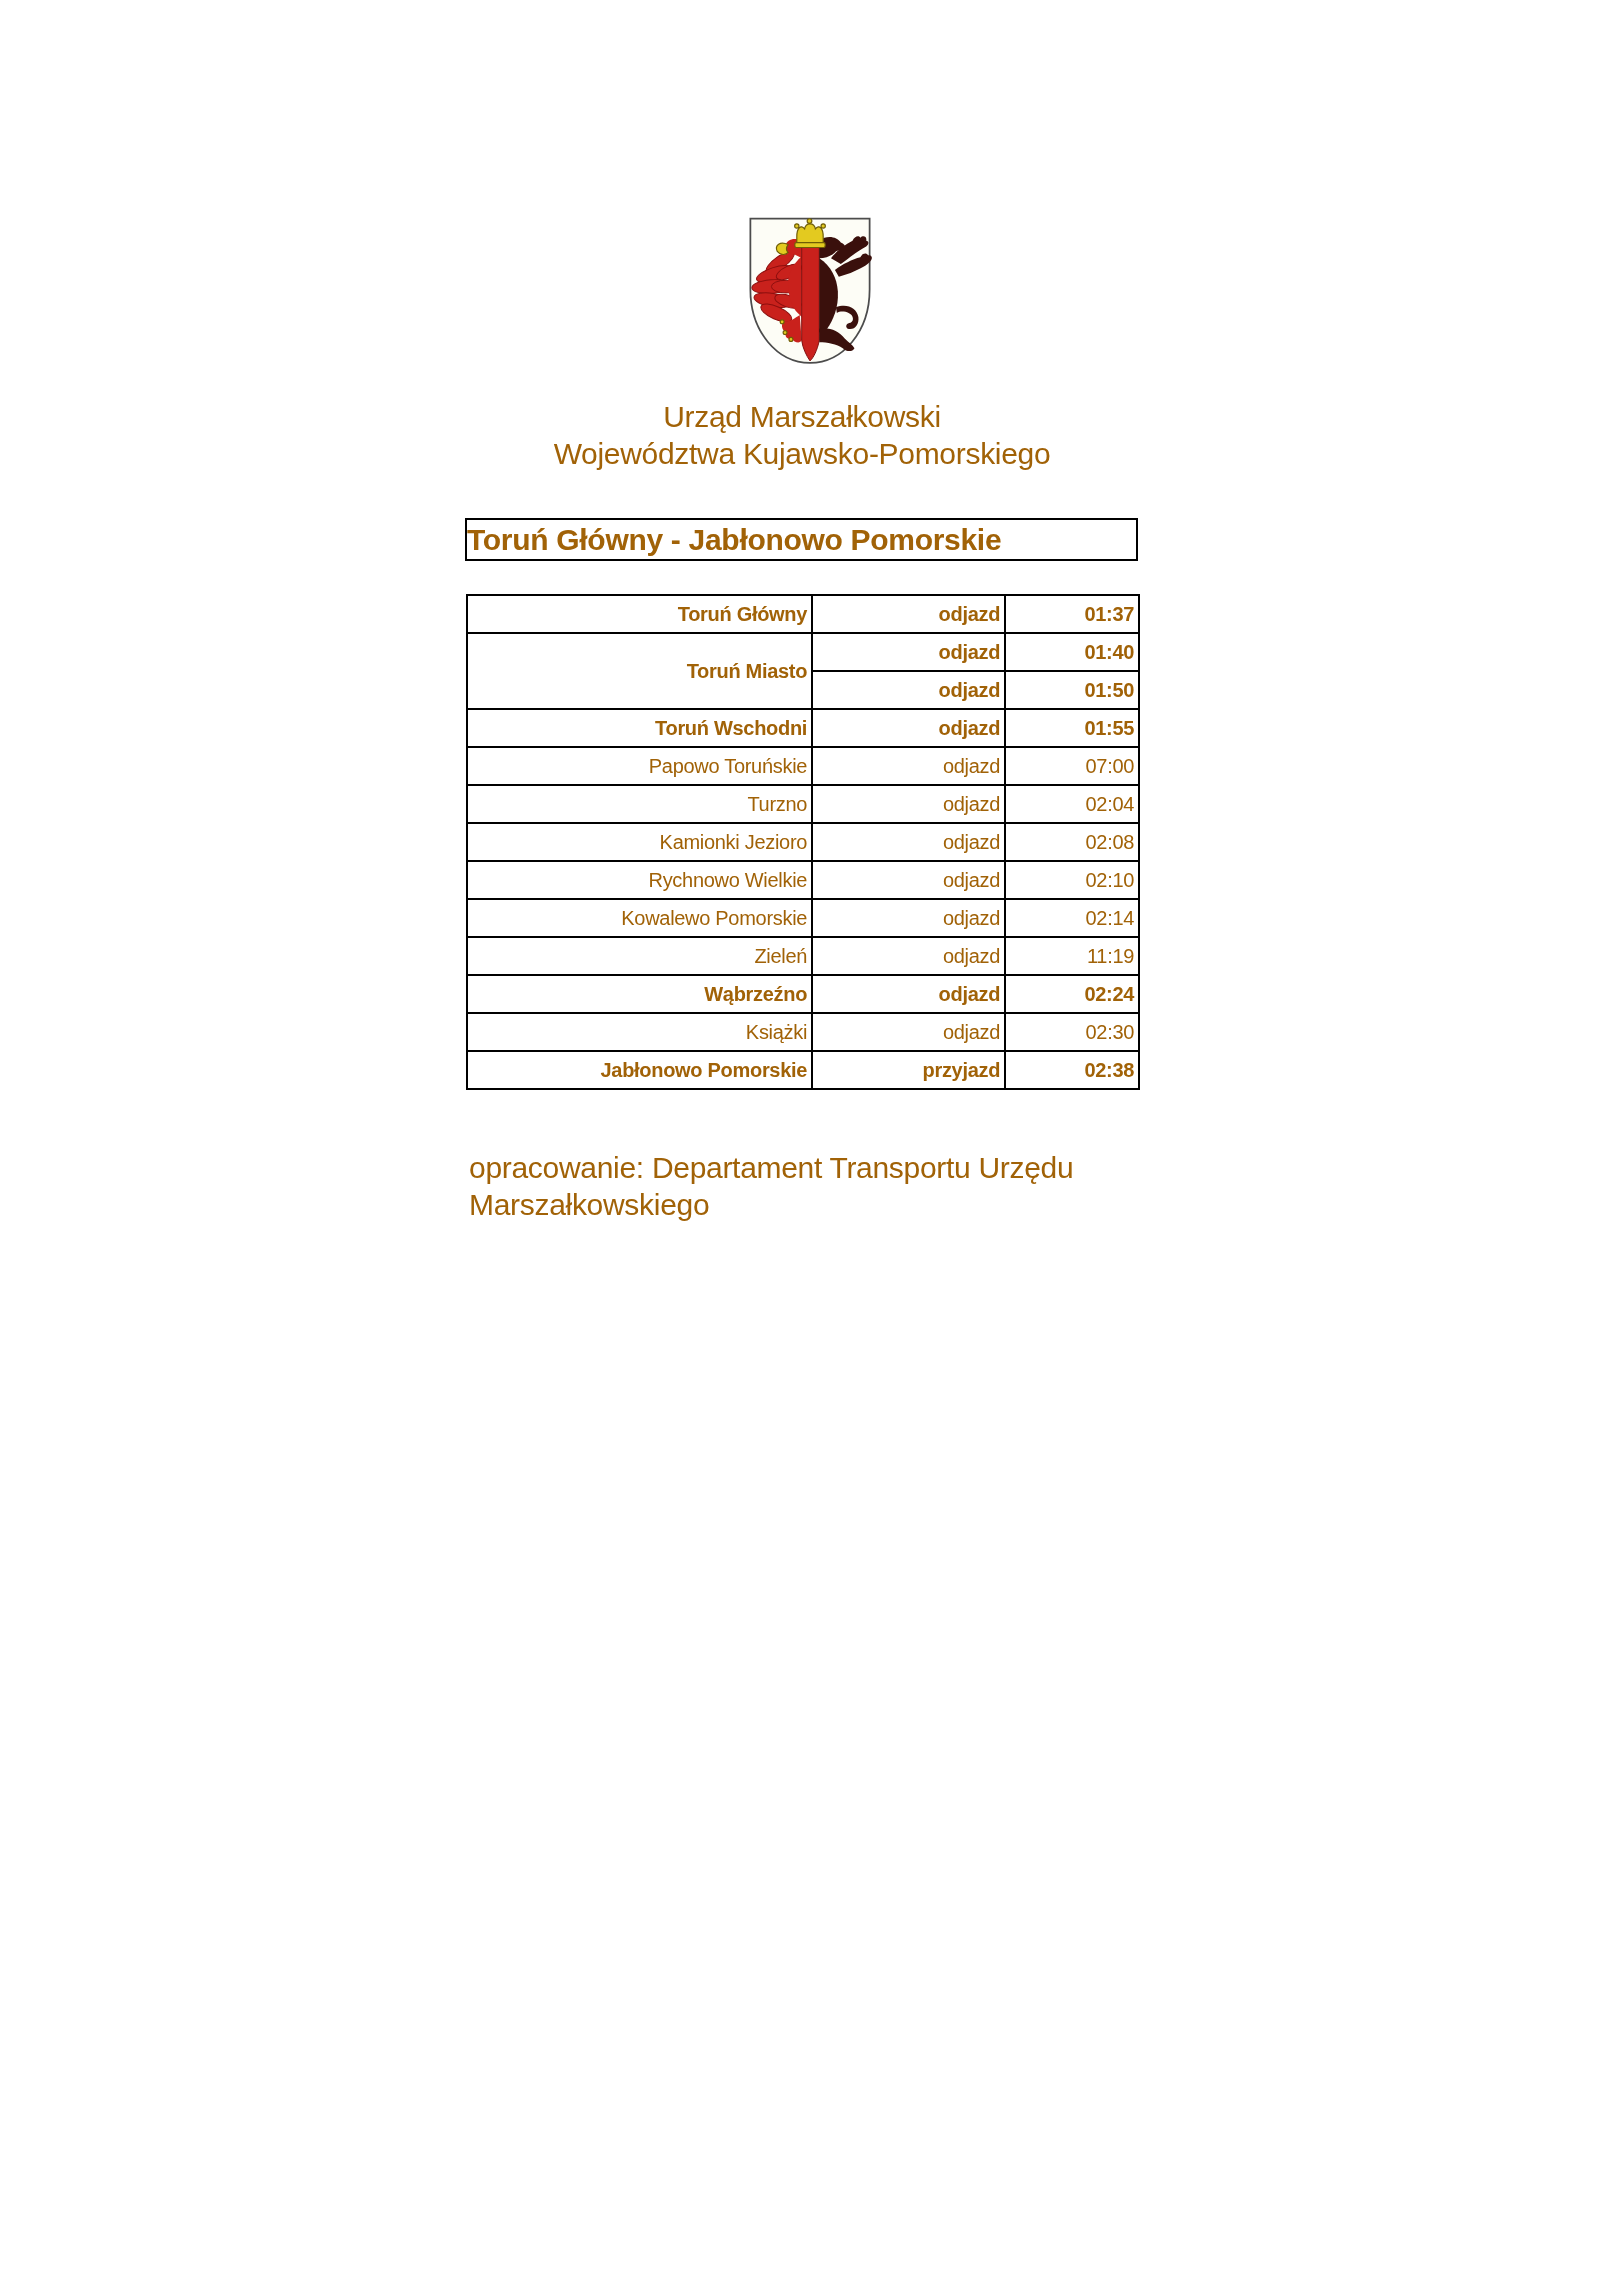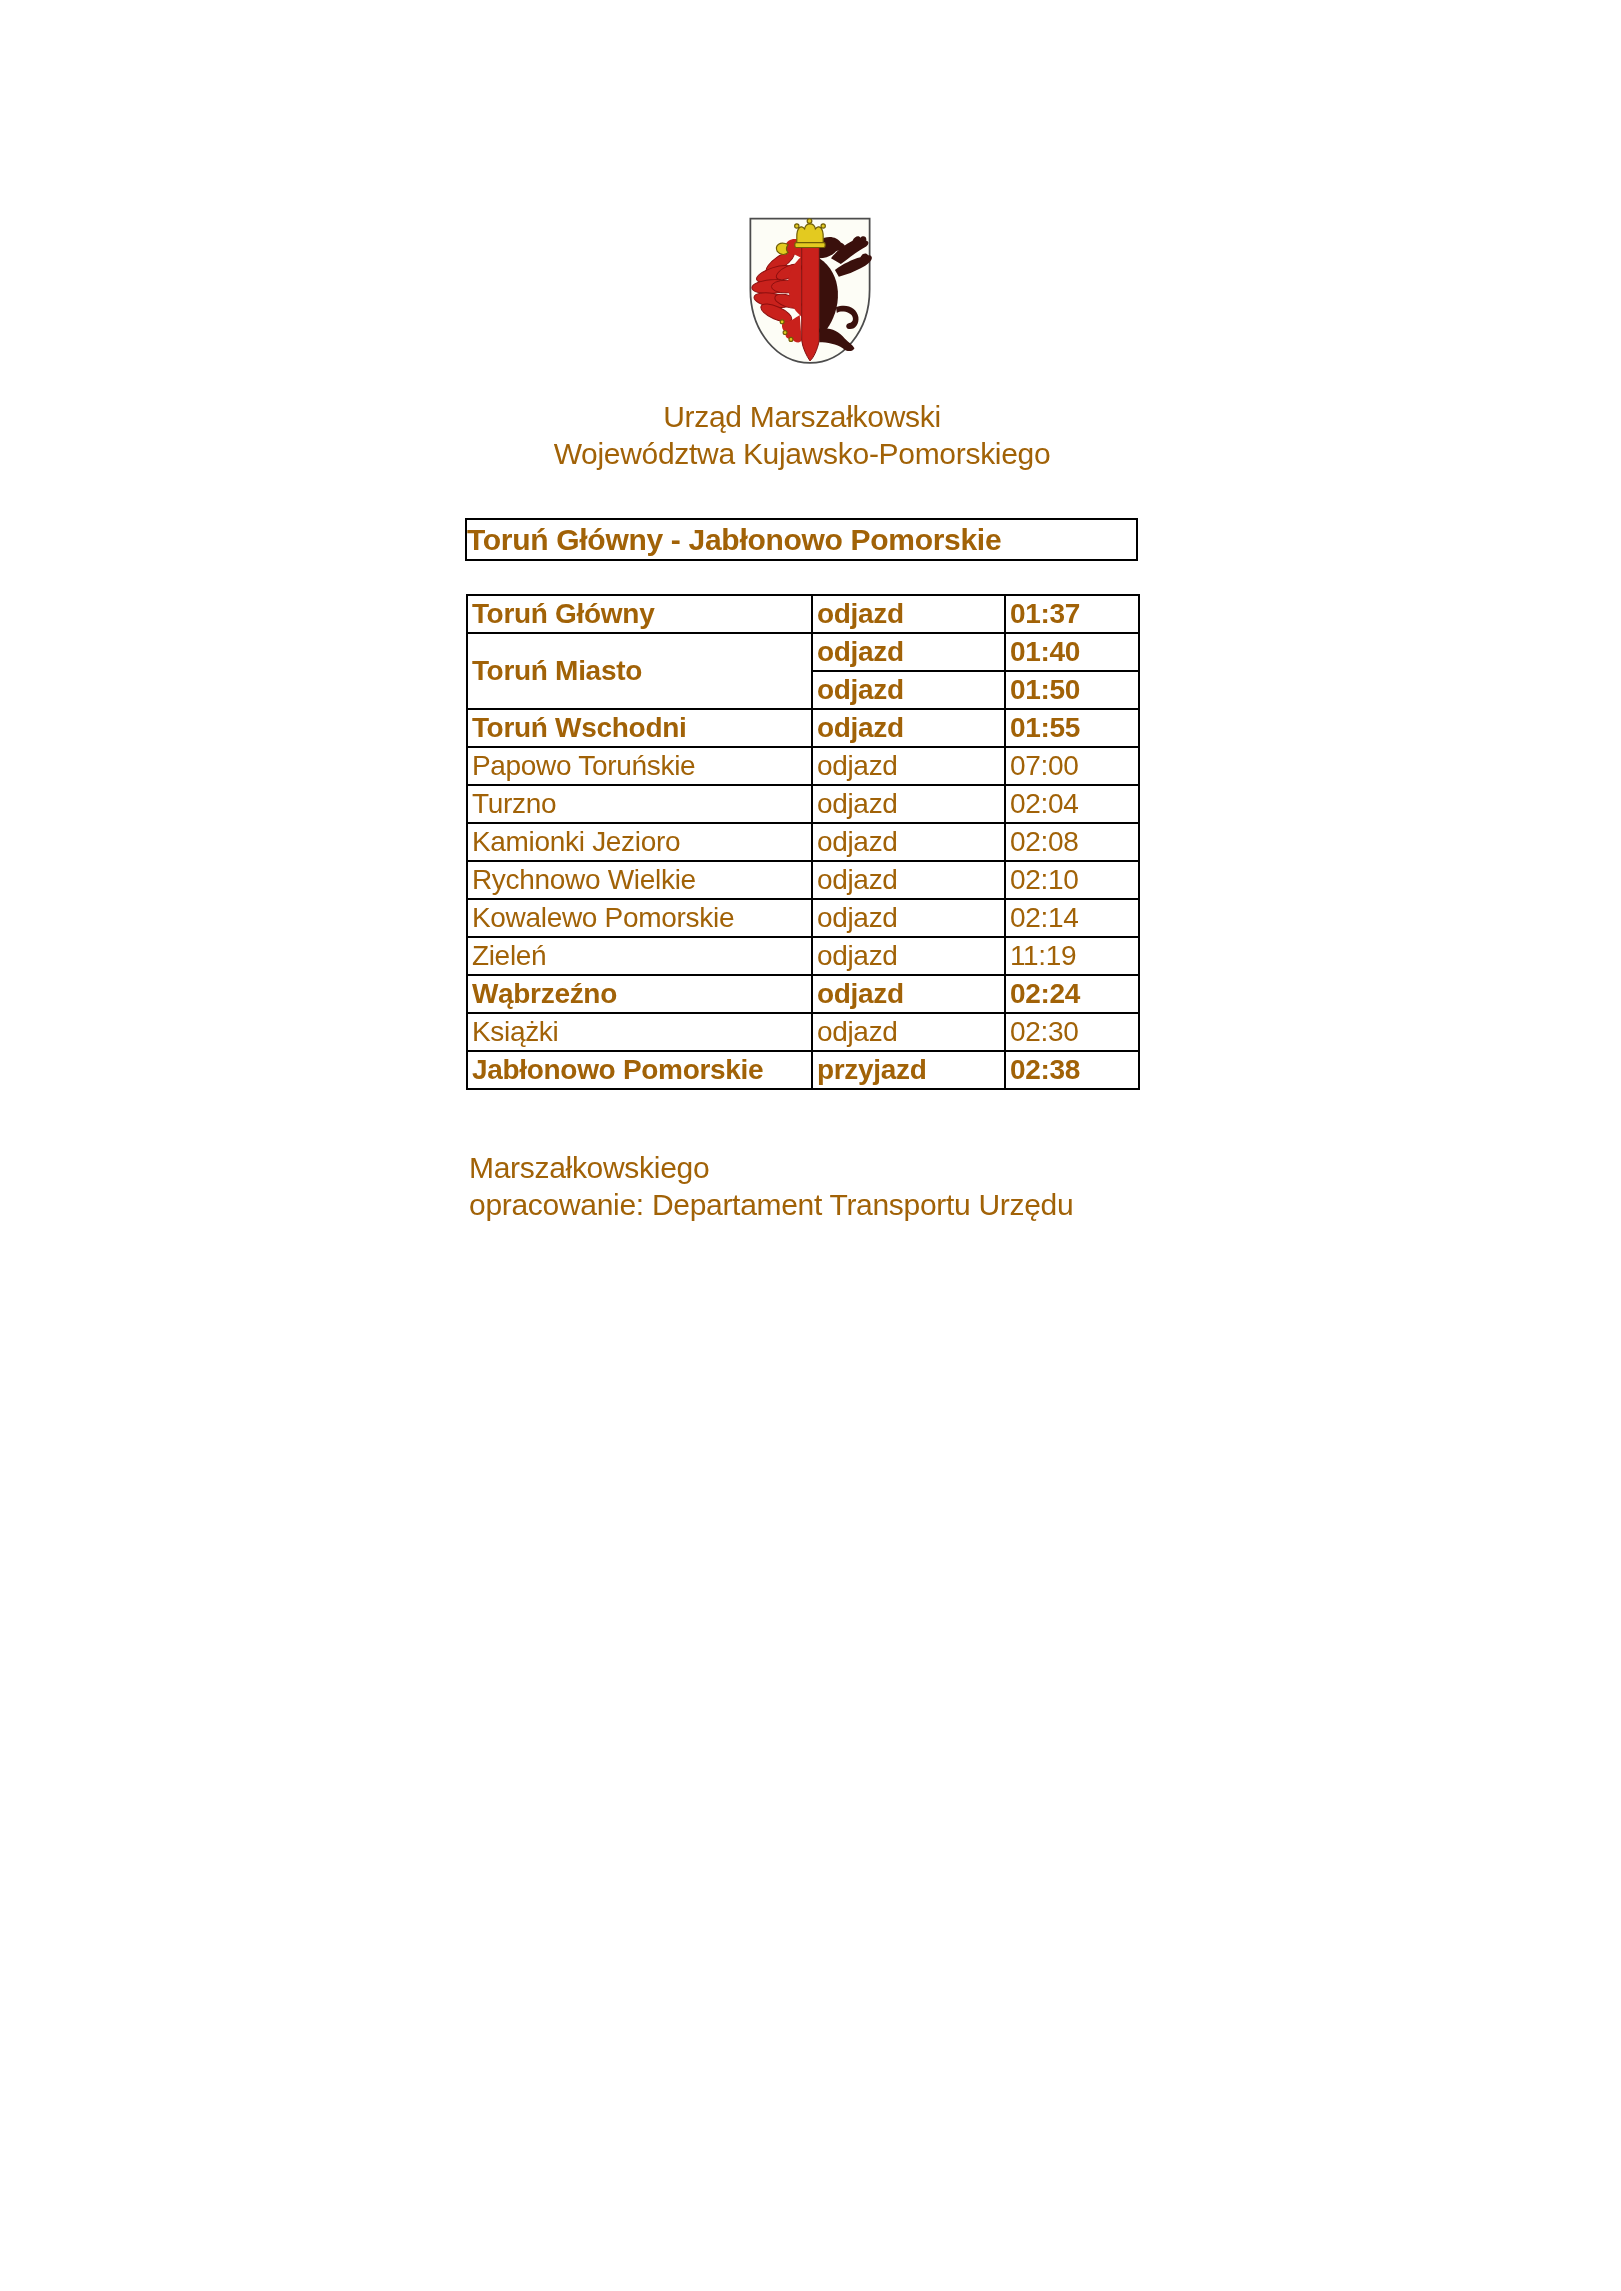--- a/index.html
+++ b/index.html
@@ -24,22 +24,22 @@
     border:2.9px solid #000; box-sizing:border-box;
     display:flex; align-items:center; justify-content:flex-start;
     font-weight:bold; font-size:30px;
   }
   table.timetable {
     position:absolute; left:466px; top:594px; width:672px;
     border-collapse:collapse; table-layout:fixed;
   }
   table.timetable td {
     border:2.9px solid #000; height:36px; padding:0 3.9px;
-    text-align:left; vertical-align:middle;
-    font-size:28px; overflow:hidden; white-space:nowrap;
+    text-align:right; vertical-align:middle;
+    font-size:20px; overflow:hidden; white-space:nowrap;
   }
   table.timetable td.b { font-weight:bold; }
   .footer {
     position:absolute; left:469px; top:1149px; width:686px;
     font-size:30px; line-height:37px;
   }
   .footer div { white-space:nowrap; }
 </style>
 </head>
 <body>
@@ -163,18 +163,18 @@
         </tr>
         <tr>
           <td rowspan="1" class="b">Jabłonowo Pomorskie</td>
           <td class="b">przyjazd</td>
           <td class="b">02:38</td>
         </tr>
       </tbody>
   </table>
 
   <div class="footer">
+    <div>opracowanie: Departament Transportu Urzędu</div>
     <div>Marszałkowskiego</div>
-    <div>opracowanie: Departament Transportu Urzędu</div>
   </div>
 
 </div>
 
 
 </body></html>

